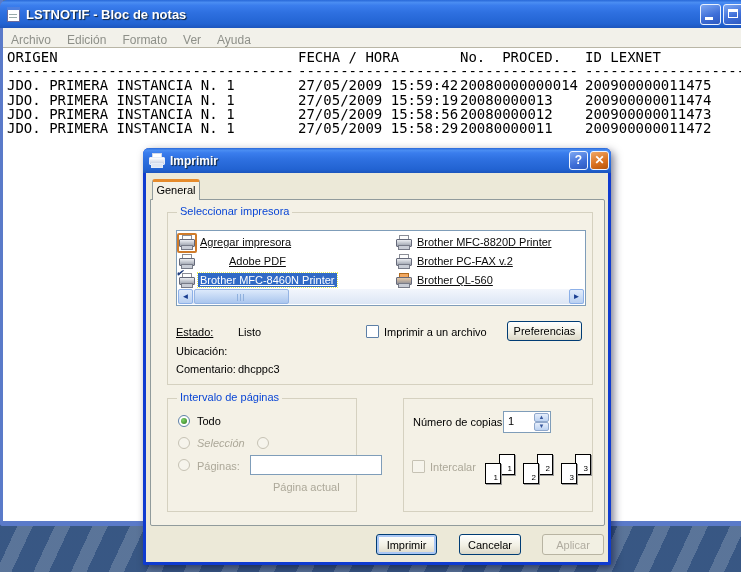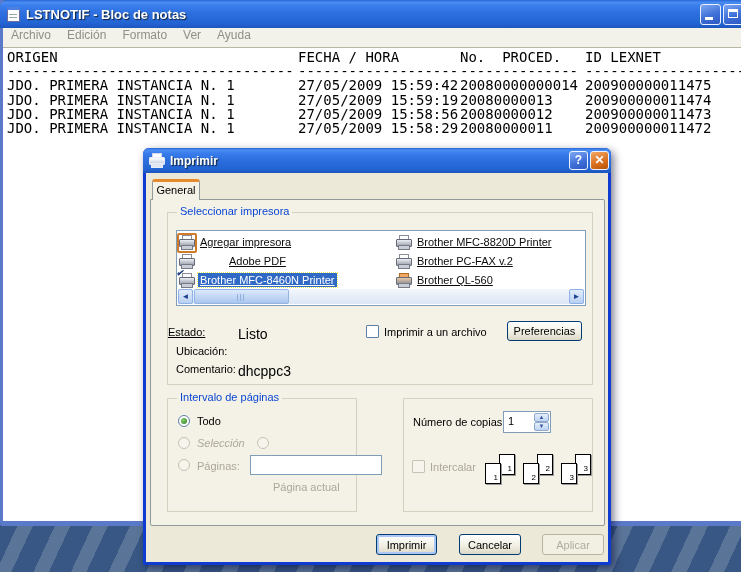--- a/index.html
+++ b/index.html
@@ -23,21 +23,21 @@
   .np-icon .sp{position:absolute;left:2px;top:1px;width:13px;height:3px;background:#4d7fe0;}
   .np-icon .l1,.np-icon .l2{position:absolute;left:4px;width:8px;height:1px;background:#9aa;}
   .np-icon .l1{top:8px}.np-icon .l2{top:11px}
   .np-btns{position:absolute;right:-3px;top:4px;display:flex;gap:2px;}
   .np-btn{width:21px;height:21px;border-radius:3px;border:1px solid #eaf1fd;box-sizing:border-box;
     background:linear-gradient(160deg,#7da7f2 0%,#3f6fd8 55%,#2d59c0 100%);position:relative;}
   .np-btn.min i{position:absolute;left:4px;bottom:4px;width:8px;height:3px;background:#fff;}
   .np-btn.max i{position:absolute;left:4px;top:4px;width:10px;height:9px;box-sizing:border-box;
     border:1px solid #fff;border-top:3px solid #fff;}
   .np-menubar{position:absolute;left:3px;top:28px;width:738px;height:19px;background:#f2f1ea;
-    border-bottom:1px solid #b9b6a6;display:flex;align-items:flex-start;}
+    border-bottom:1px solid #b9b6a6;display:flex;align-items:flex-end;}
   .np-menu-item{padding:0 8px;color:#8e9089;font-size:12px;}
   .np-text{position:absolute;left:3px;top:48px;width:738px;height:473px;background:#fff;}
   .np-col{position:absolute;top:2px;margin:0;font-family:"DejaVu Sans Mono","Liberation Mono",monospace;
     font-size:14px;line-height:14.2px;color:#000;white-space:pre;}
   
   .dialog{position:absolute;left:143px;top:148px;width:468px;height:417px;box-sizing:border-box;
     background:#ece9d8;border:3px solid #0f3bd0;border-top:0;border-radius:6px 6px 2px 2px;
     box-shadow:3px 3px 9px rgba(0,0,40,.5);}
   .dlg-title{position:absolute;left:-3px;top:0;width:468px;height:25px;box-sizing:border-box;
     border-radius:6px 6px 0 0;display:flex;align-items:center;
@@ -80,21 +80,21 @@
     background:linear-gradient(#f3f6fc,#dce6f5);display:block;}
   .sb-btn{position:absolute;top:0;width:15px;height:15px;box-sizing:border-box;border-radius:2px;
     border:1px solid #8cb0e8;background:linear-gradient(#e2ecfb,#b9d0f1);color:#1b3f91;
     font-size:8px;text-align:center;line-height:13px;}
   .sb-btn.left{left:0;} .sb-btn.right{right:0;}
   .sb-thumb{position:absolute;left:16px;top:0;width:95px;height:15px;box-sizing:border-box;border-radius:2px;
     border:1px solid #94b4e4;background:linear-gradient(#dcE9fb,#aac6ee);}
   .sb-thumb::after{content:"";position:absolute;left:50%;top:4px;width:9px;height:7px;margin-left:-5px;
     background:repeating-linear-gradient(90deg,#8fb0dd 0 1px,rgba(0,0,0,0) 1px 3px);}
   .info-label{position:absolute;font-size:11px;color:#000;}
-  .info-value{position:absolute;font-size:14px;color:#000;}
+  .info-value{position:absolute;font-size:11px;color:#000;}
   .xp-check{position:absolute;width:13px;height:13px;box-sizing:border-box;background:#fff;
     border:1px solid #5d80a7;border-radius:1px;}
   .xp-check.dis{background:#f6f4ec;border-color:#c6c2b4;}
   .xp-radio{position:absolute;width:12px;height:12px;box-sizing:border-box;background:#fff;
     border:1px solid #5d80a7;border-radius:50%;}
   .xp-radio.on::after{content:"";position:absolute;left:2px;top:2px;width:6px;height:6px;border-radius:50%;
     background:radial-gradient(circle at 35% 35%,#7fd36a,#2f7a1f);}
   .xp-radio.dis{background:#f6f4ec;border-color:#c6c2b4;}
   .dim{color:#aca899;}
   .btn{position:absolute;box-sizing:border-box;border:1px solid #003c74;border-radius:3px;
@@ -249,21 +249,21 @@
             <div class="pl-item" style="left: 219px; top: 40px;">
               <span class="picon org">
                 <i class="paper"></i>
                 <i class="body"></i>
                 <i class="tray"></i>
               </span>
               <span class="pl-label">Brother QL-560</span>
             </div>
           </div>
 
-        <span class="info-label" style="left:0;top:113px;text-decoration:underline;">Estado:</span>
+        <span class="info-label" style="left:8px;top:113px;text-decoration:underline;">Estado:</span>
         <span class="info-value" style="left:70px;top:113px;">Listo</span>
         <span class="info-label" style="left:8px;top:132px;">Ubicación:</span>
         <span class="info-value" style="left:70px;top:132px;"></span>
         <span class="info-label" style="left:8px;top:150px;">Comentario:</span>
         <span class="info-value" style="left:70px;top:150px;">dhcppc3</span>
 
         <span class="xp-check" style="left:198px;top:112px;"></span>
         <span class="info-label" style="left:216px;top:113px;">Imprimir a un archivo</span>
 
         <button class="btn" style="left:339px;top:108px;width:75px;height:20px;">Preferencias</button>

